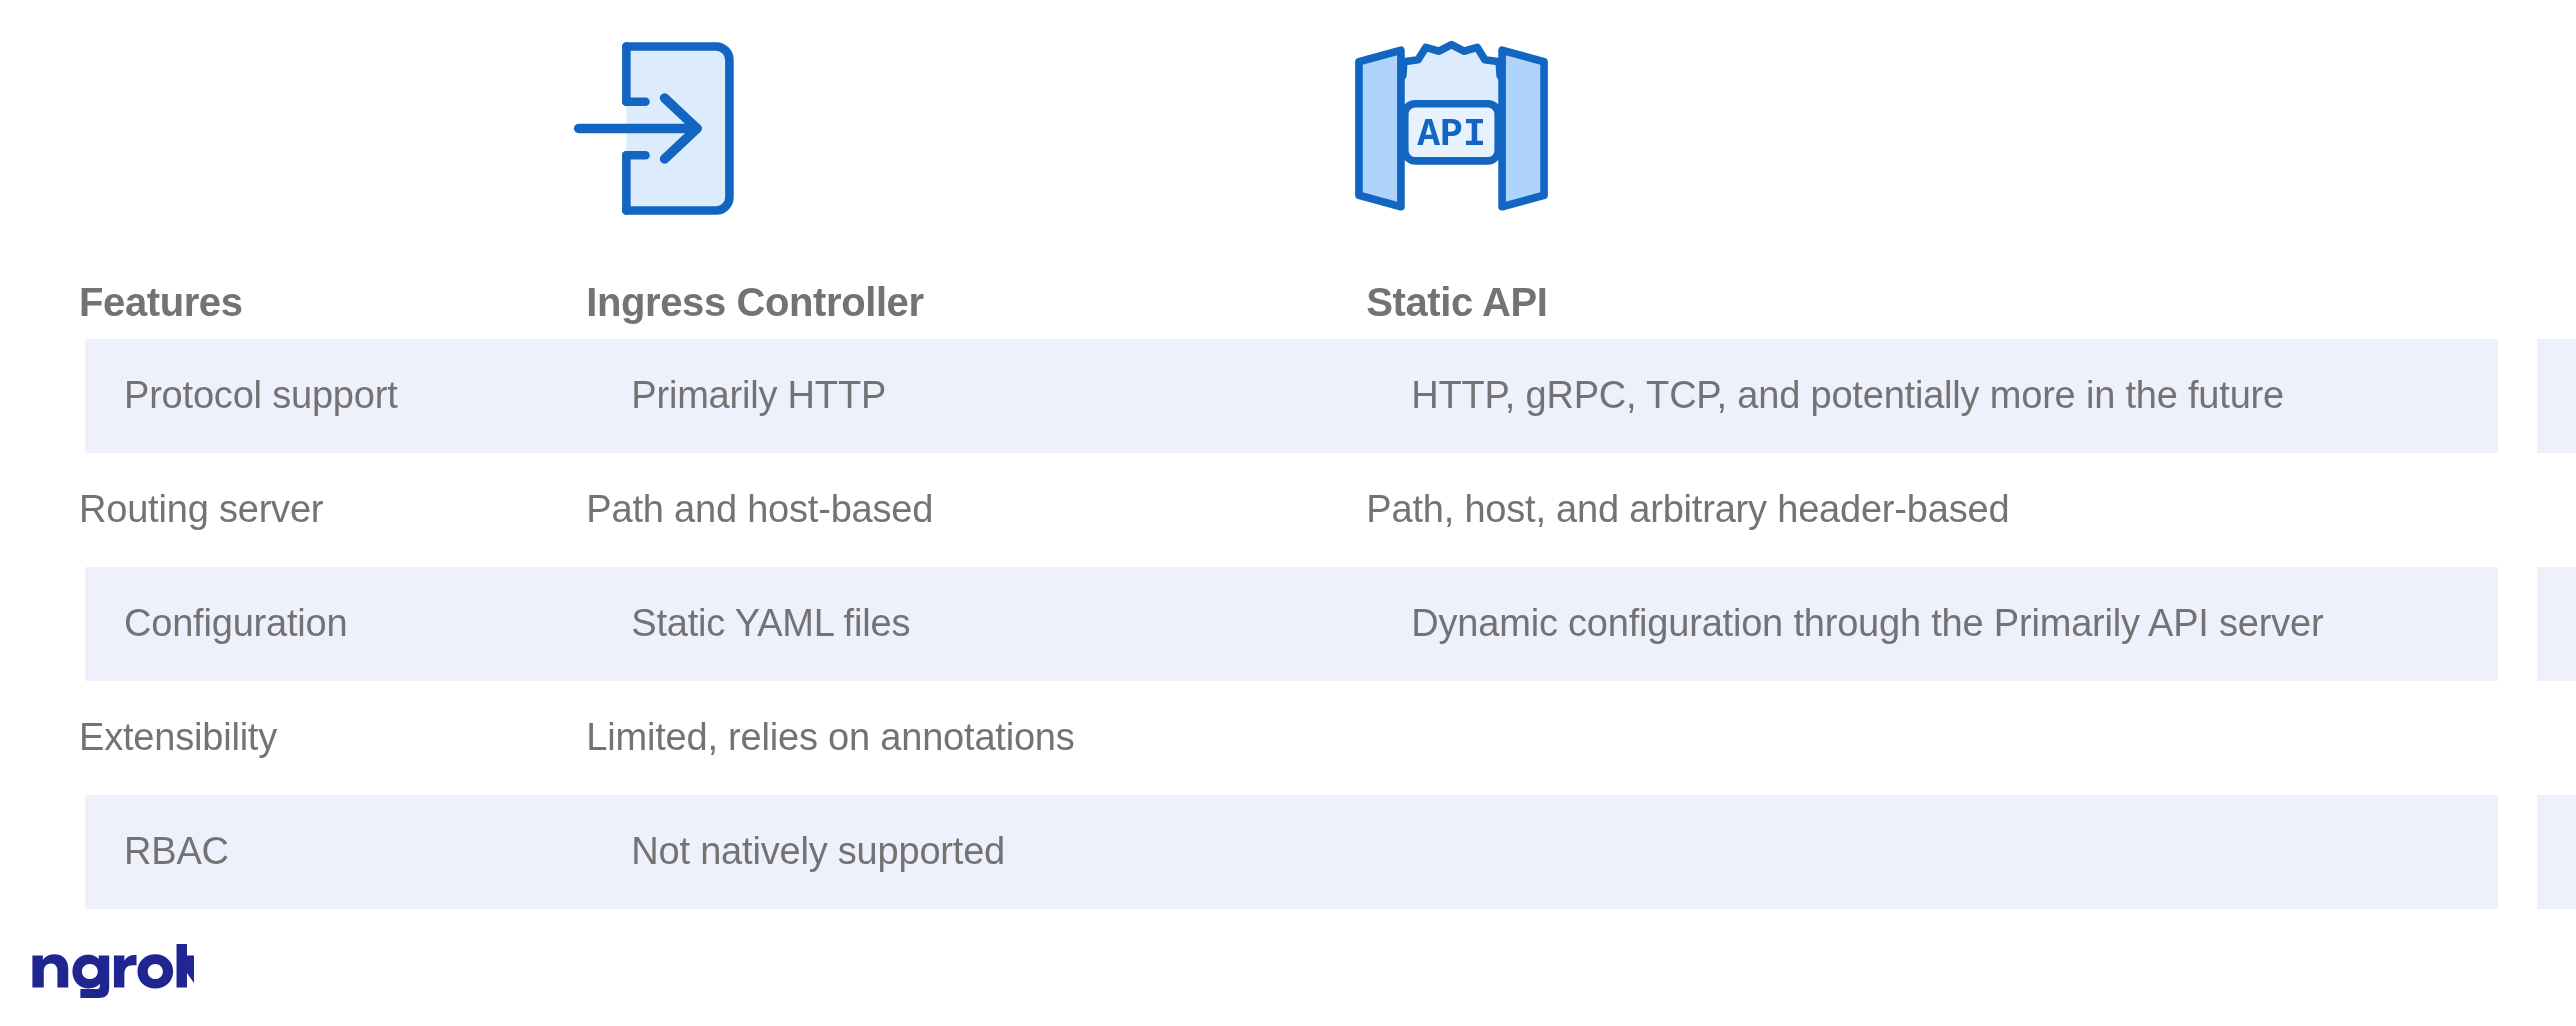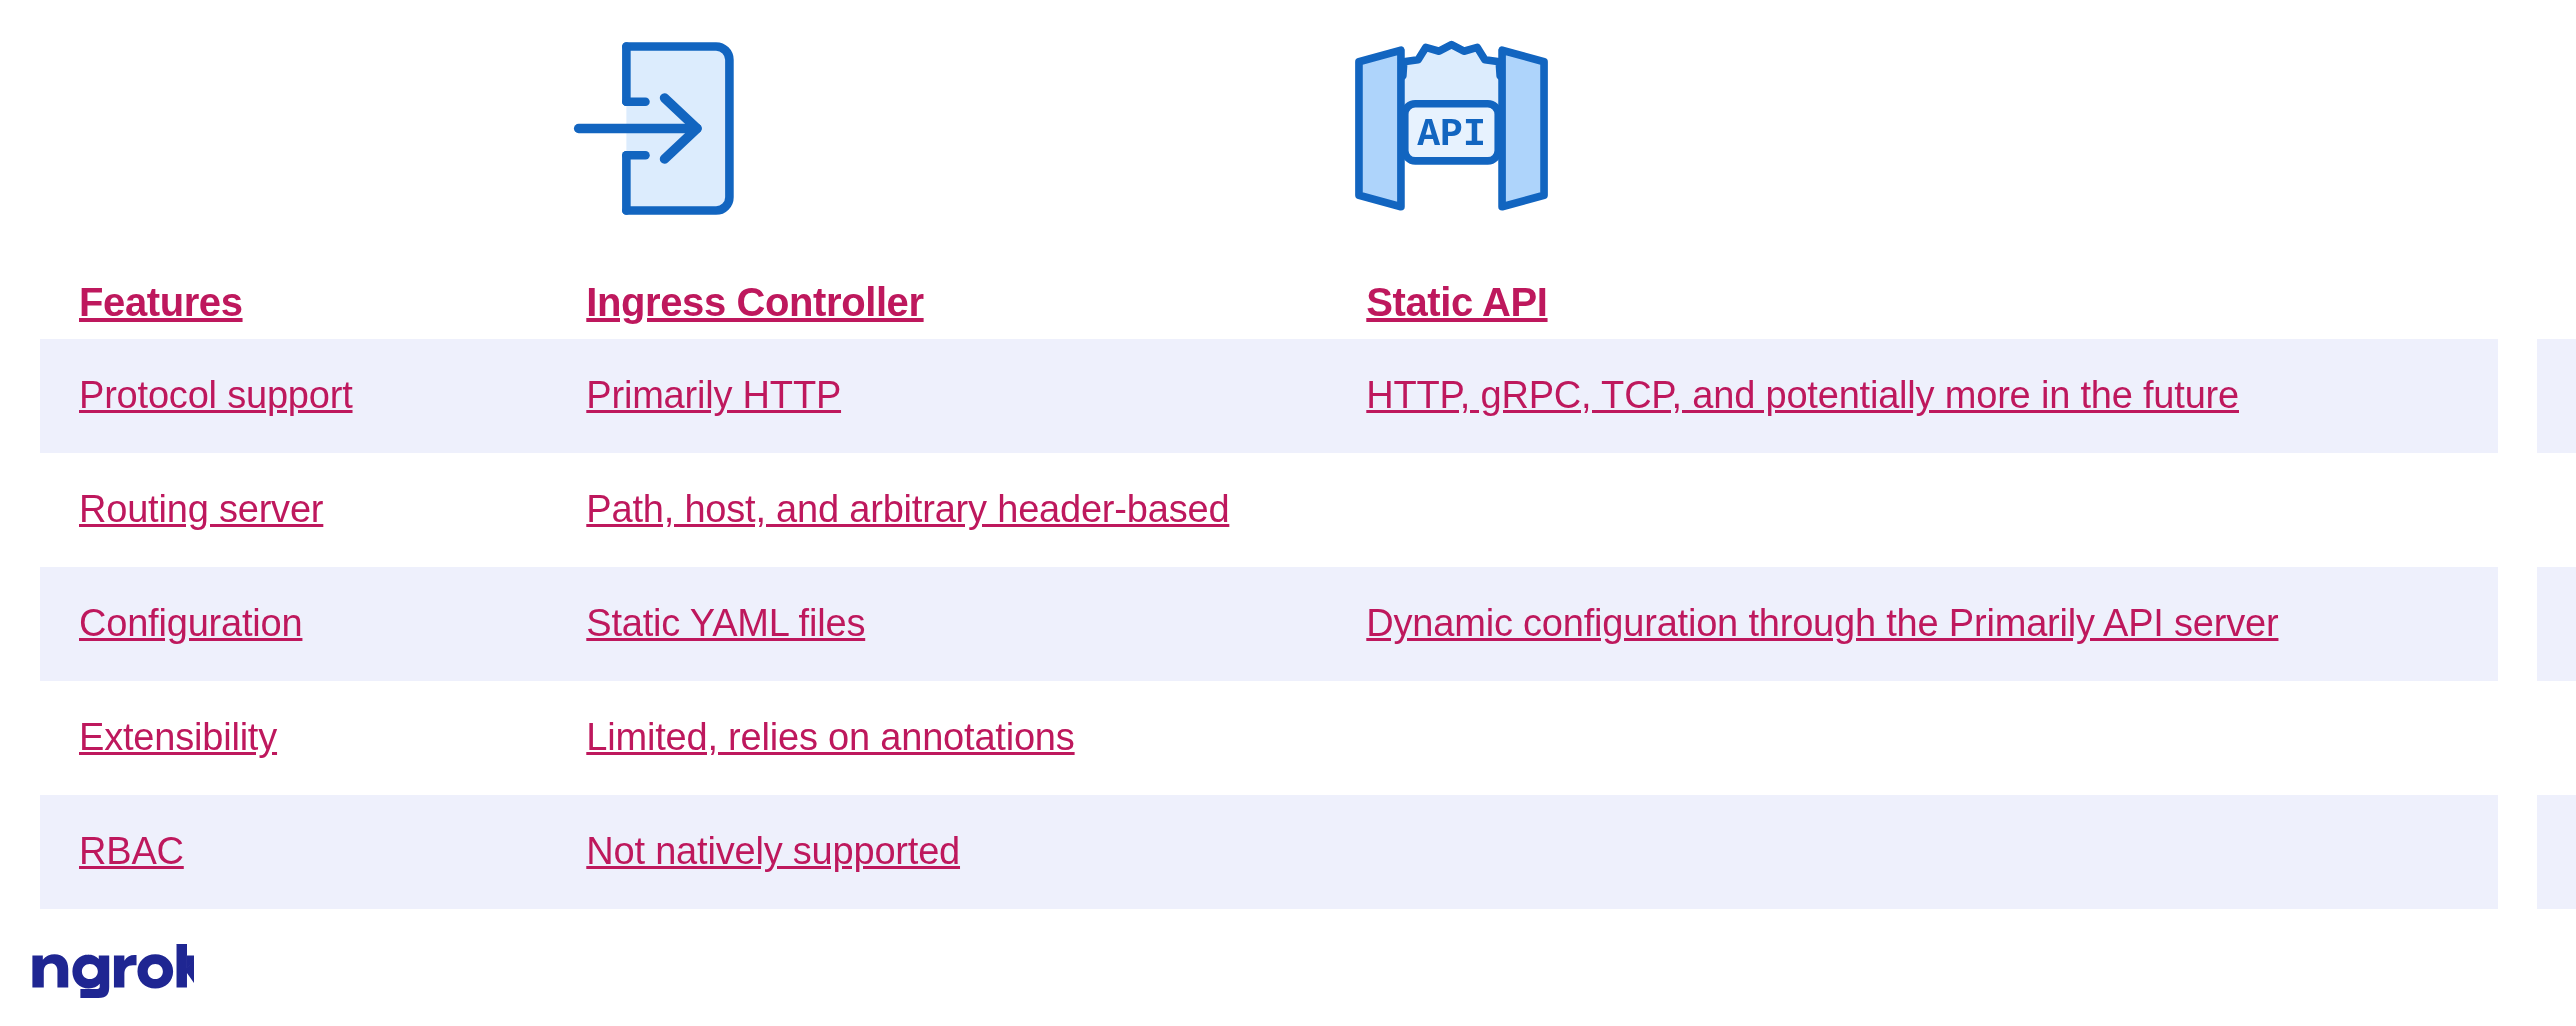--- a/index.html
+++ b/index.html
@@ -52,43 +52,43 @@
     height: 114px;
     box-sizing: border-box;
   }
   .row.header {
     height: 107px;
     align-items: flex-end;
     padding-bottom: 13.4px;
   }
   .row.striped {
     background: #eef0fc;
+    margin-left: 45px;
   }
   .row.striped::before,
   .row.striped::after {
     content: "";
     position: absolute;
     top: 0;
     bottom: 0;
     width: 40px;
     background: #ffffff;
   }
   .row.striped::before { left: 0; }
   .row.striped::after  { right: 39px; width: 39px; }
 
   .cell {
     position: relative;
     z-index: 2;
     box-sizing: border-box;
     font-size: 38px;
     line-height: 1.2;
     letter-spacing: -0.2px;
-    color: #be185d;
+    color: #737373;
     white-space: nowrap;
-    text-decoration: underline;
   }
   .cell.c1 { width: 571px; padding-left: 79px; }
   .cell.c2 { width: 780px; padding-left: 15.3px; }
   .cell.c3 { flex: 1;      padding-left: 15.3px; }
 
   .row.header .cell {
     font-weight: 700;
     font-size: 40px;
     letter-spacing: -0.4px;
   }
@@ -151,20 +151,21 @@
     </div>
 
     <div class="row striped">
       <div class="cell c1">Protocol support</div>
       <div class="cell c2">Primarily HTTP</div>
       <div class="cell c3">HTTP, gRPC, TCP, and potentially more in the future</div>
     </div>
 
     <div class="row">
       <div class="cell c1">Routing server</div>
+      <div class="cell c2">Path and host-based</div>
       <div class="cell c3">Path, host, and arbitrary header-based</div>
     </div>
 
     <div class="row striped">
       <div class="cell c1">Configuration</div>
       <div class="cell c2">Static YAML files</div>
       <div class="cell c3">Dynamic configuration through the Primarily API server</div>
     </div>
 
     <div class="row">

